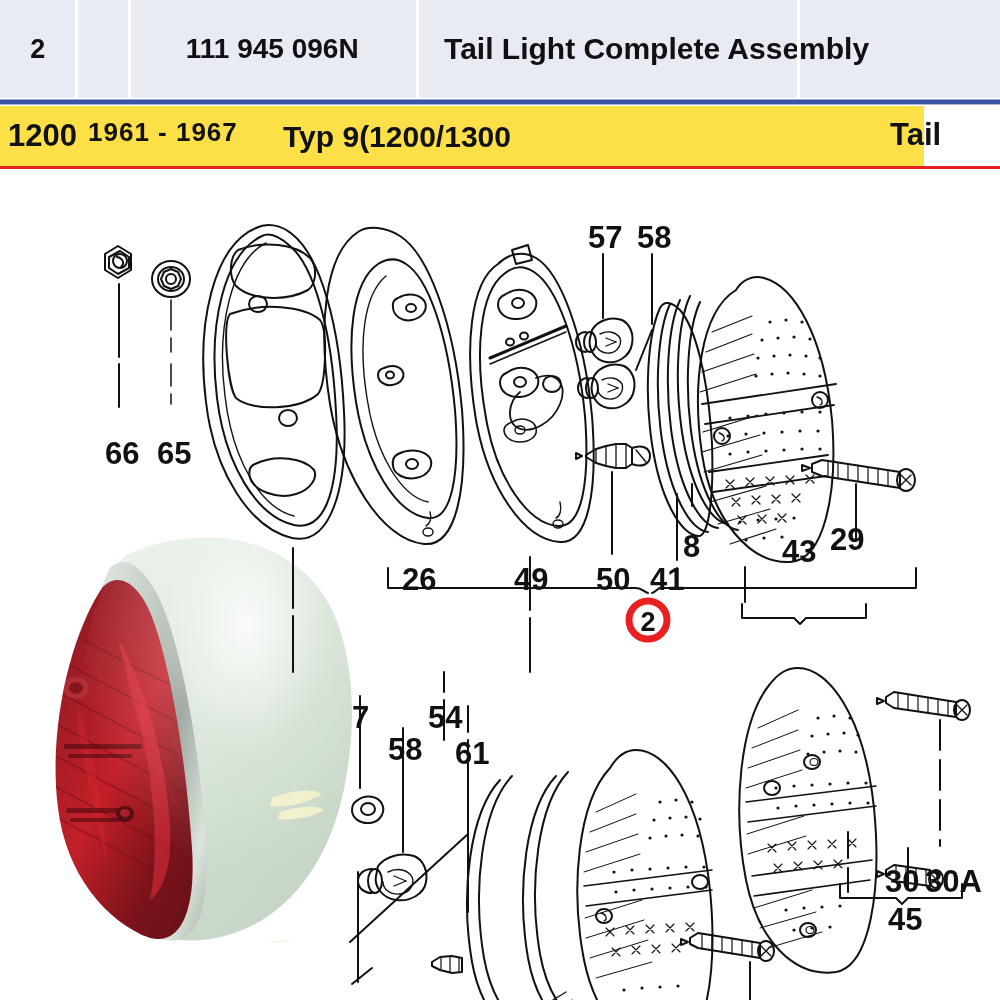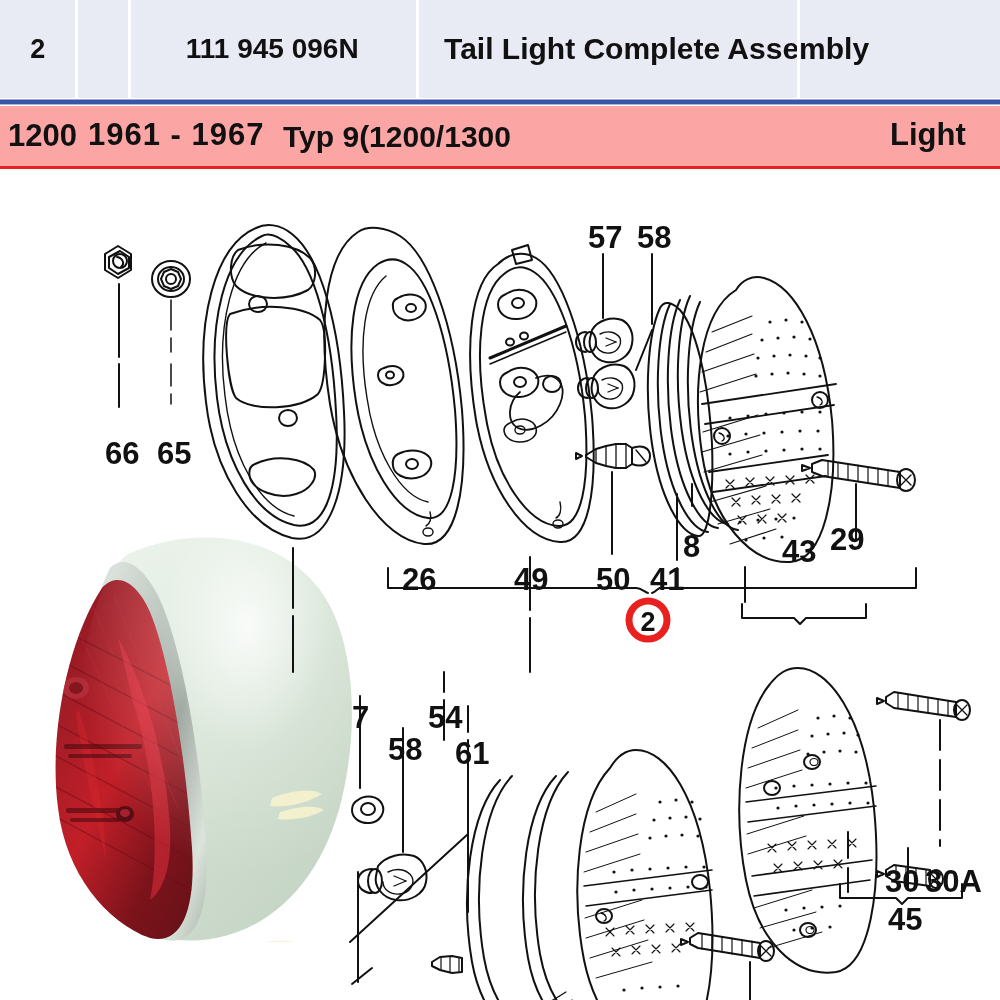--- a/index.html
+++ b/index.html
@@ -37,26 +37,26 @@
 
   .blue-band {
     position:absolute; left:0; top:98px; width:1000px; height:8px;
     background:#ffffff;
   }
   .blue-band .b1{ position:absolute; left:0; top:1px; width:1000px; height:1px; background:#9aa8d8;}
   .blue-band .b2{ position:absolute; left:0; top:2px; width:1000px; height:4px; background:#3b55a6;}
   .blue-band .b3{ position:absolute; left:0; top:6px; width:1000px; height:1px; background:#aab6dd;}
 
   .hdr-row2 {
-    position:absolute; left:0; top:106px; width:1000px; height:60px;
-    background:#fca5a5;
+    position:absolute; left:0; top:106px; width:924px; height:60px;
+    background:#fde047;
   }
   .r2 { position:absolute; white-space:nowrap; font-weight:bold; color:#111; }
   .r2-model { left:8px;   top:12px; font-size:31px; }
-  .r2-years { left:88px;  top:11px; font-size:31px; letter-spacing:1px;}
+  .r2-years { left:88px;  top:11px; font-size:26px; letter-spacing:1px;}
   .r2-typ   { left:283px; top:14px; font-size:30px; }
   .r2-color { left:560px; top:11px; font-size:31px; }
   .r2-side  { left:890px; top:11px; font-size:31px; }
 
   .red-rule{ position:absolute; left:0; top:166px; width:1000px; height:3px; background:#e8201f; }
 
   
   .diagram { position:absolute; left:0; top:172px; width:1000px; height:828px; }
   .diagram svg { display:block; }
 
@@ -89,21 +89,21 @@
   <div class="blue-band">
     <div class="b1"></div>
       <div class="b2"></div>
       <div class="b3"></div>
   </div>
 
   <div class="hdr-row2">
     <span class="r2 r2-model">1200</span>
     <span class="r2 r2-years">1961 - 1967</span>
     <span class="r2 r2-typ">Typ 9(1200/1300</span>
-    <span class="r2 r2-side">Light</span>
+    <span class="r2 r2-side">Tail</span>
   </div>
   <div class="red-rule"></div>
 
   <div class="photo">
     <svg width="352" height="434" viewBox="0 0 352 434">
       <defs>
         <linearGradient id="housGrad" x1="0.15" y1="0" x2="0.95" y2="1">
           <stop offset="0" stop-color="#eaf2e9"></stop>
           <stop offset="0.30" stop-color="#dbe8da"></stop>
           <stop offset="0.62" stop-color="#cddccc"></stop>

